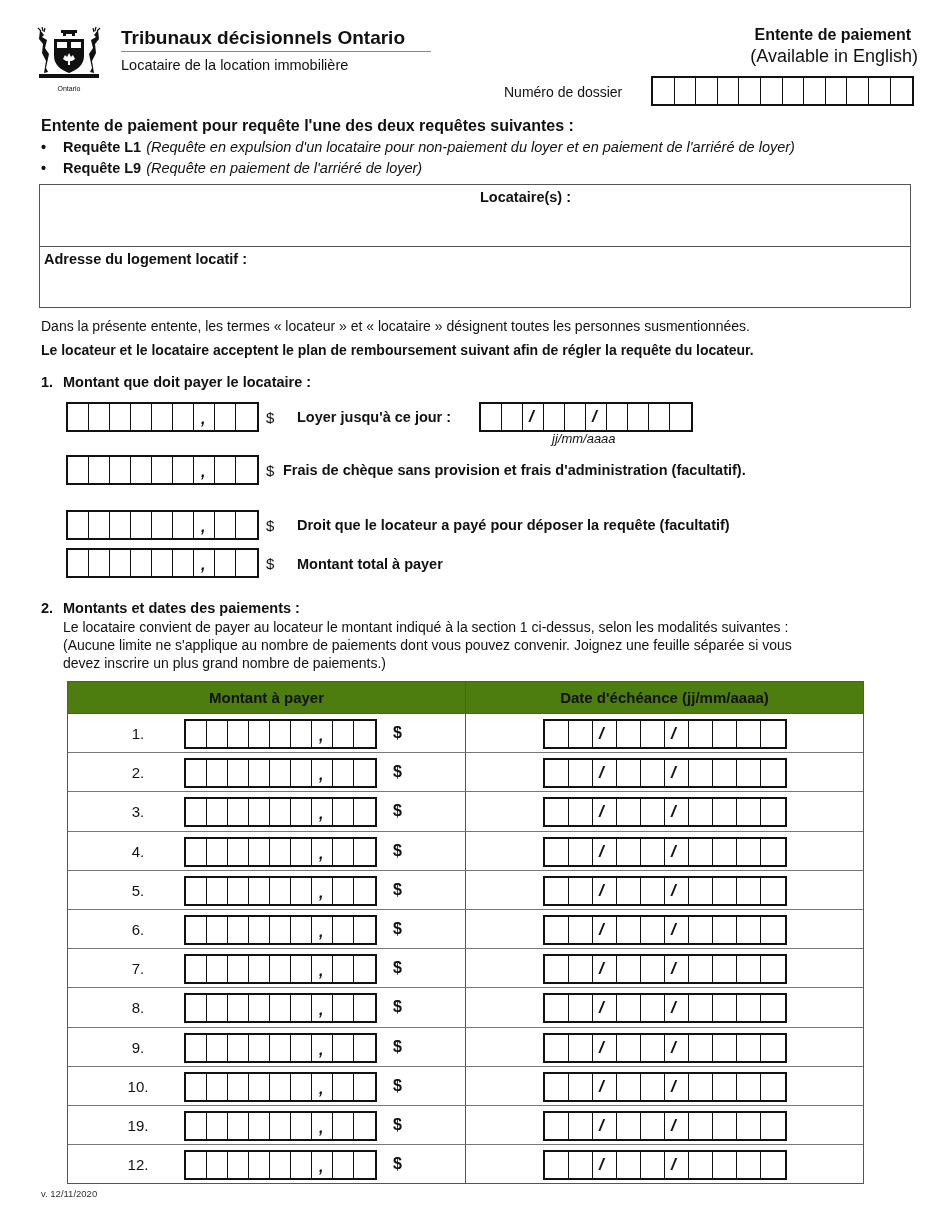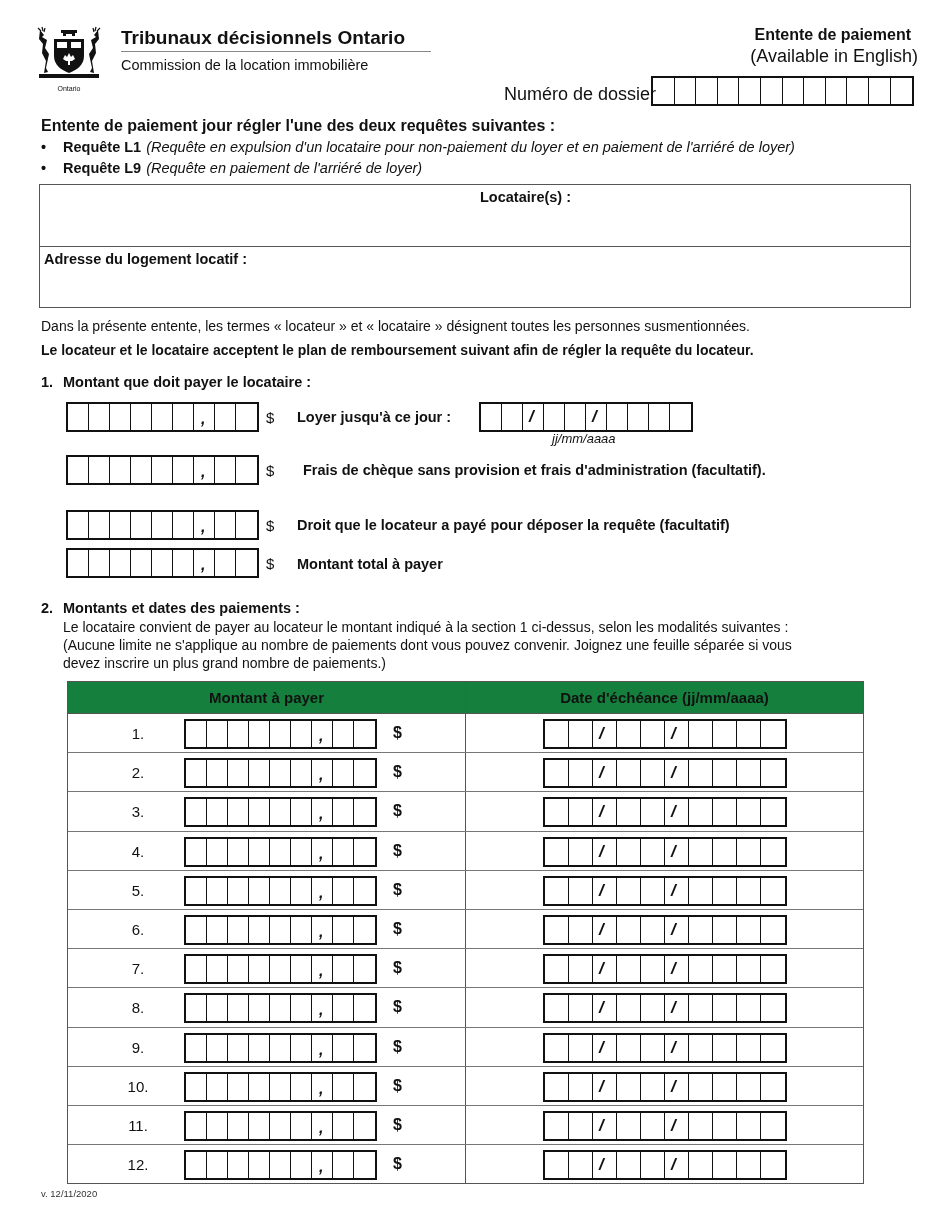--- a/index.html
+++ b/index.html
@@ -7,21 +7,21 @@
   body { font-family: "Liberation Sans", sans-serif; color: #111; position: relative; overflow: hidden; }
   .abs { position: absolute; }
 
   
   .crest { left: 36px; top: 26px; width: 66px; height: 68px; }
   .org-title { left: 121px; top: 27px; font-size: 19px; font-weight: bold; }
   .org-rule { left: 121px; top: 51px; width: 310px; height: 1px; background: #888; }
   .org-sub { left: 121px; top: 57px; font-size: 14.5px; }
   .form-title { right: 39px; top: 26px; font-size: 16px; font-weight: bold; text-align: right; }
   .form-avail { right: 32px; top: 46px; font-size: 18px; text-align: left; }
-  .file-label { left: 504px; top: 84px; font-size: 18px; }
+  .file-label { left: 504px; top: 84px; font-size: 14px; }
   .file-boxes { left: 651px; top: 76px; height: 30px; display: flex; border: 2px solid #111; }
   .file-boxes .b { width: 21.6px; height: 100%; border-right: 1px solid #111; }
   .file-boxes .b:last-child { border-right: none; }
 
   
   .intro-title { left: 41px; top: 117px; font-size: 16px; font-weight: bold; }
   .bullet { left: 41px; font-size: 14.5px; display: flex; gap: 0; }
   .bullet .dot { width: 22px; font-weight: bold; }
   .bullet b { margin-right: 5px; }
   .bullet i { font-style: italic; }
@@ -44,21 +44,21 @@
   .amt .b { width: 21px; height: 100%; border-right: 1px solid #111; position: relative; }
   .amt .b:last-child { border-right: none; }
   .amt .b .sep { position: absolute; left: 7px; bottom: 2px; font-weight: bold; font-size: 16px; font-style: italic; }
   .date .b .sep { left: 6px; bottom: 3px; font-size: 17px; }
   .dollar { font-size: 15px; }
   .lbl { font-size: 14.5px; font-weight: bold; line-height: 19px; }
   .hint { font-size: 13px; font-style: italic; }
 
   
   .ptable { left: 67px; top: 681px; width: 797px; height: 503px; border: 1px solid #555; }
-  .ptable .thead { position: absolute; left: 0; top: 0; width: 100%; height: 32px; background: #15803d; border-bottom: 1px solid #555; }
+  .ptable .thead { position: absolute; left: 0; top: 0; width: 100%; height: 32px; background: #4d7c0f; border-bottom: 1px solid #555; }
   .ptable .th { position: absolute; top: 0; height: 32px; line-height: 32px; text-align: center; font-weight: bold; font-size: 15px; }
   .ptable .divider { position: absolute; left: 397px; top: 0; width: 1px; height: 100%; background: #555; }
   .ptable .prow { position: absolute; left: 0; width: 100%; height: 39.2px; border-bottom: 1px solid #777; }
   .ptable .prow:last-child { border-bottom: none; }
   .ptable .rnum { position: absolute; left: 50px; width: 40px; text-align: center; top: 11px; font-size: 15px; }
   .ptable .ramt { position: absolute; left: 116px; top: 5px; }
   .ptable .rdollar { position: absolute; left: 325px; top: 10px; font-size: 16px; font-weight: bold; }
   .ptable .rdate { position: absolute; left: 475px; top: 5px; }
   .ptable .date .b { width: 24px; }
 
@@ -83,42 +83,42 @@
     <path d="M31 16 h4 v6 h-4z" fill="#111"></path>
     <path d="M27 33 l2 -4 l2 2 l2 -4 l2 4 l2 -2 l2 4 l-3 2 h-2 v4 h-2 v-4 h-2z" fill="#fff"></path>
 
     <path d="M3 48 h60 v4 h-60z" fill="#111"></path>
     <text x="33" y="65" font-size="7" text-anchor="middle" font-family="Liberation Sans, sans-serif" fill="#111">Ontario</text>
   </svg>
 </div>
 
 <div class="abs org-title">Tribunaux décisionnels Ontario</div>
 <div class="abs org-rule"></div>
-<div class="abs org-sub">Commission de la location immobilière</div>
+<div class="abs org-sub">Locataire de la location immobilière</div>
 
 <div class="abs form-title">Entente de paiement</div>
 <div class="abs form-avail">(Available in English)</div>
 
 <div class="abs file-label">Numéro de dossier</div>
 <div class="abs file-boxes">
   <div class="b"></div>
     <div class="b"></div>
     <div class="b"></div>
     <div class="b"></div>
     <div class="b"></div>
     <div class="b"></div>
     <div class="b"></div>
     <div class="b"></div>
     <div class="b"></div>
     <div class="b"></div>
     <div class="b"></div>
     <div class="b"></div>
 </div>
 
-<div class="abs intro-title">Entente de paiement jour régler l'une des deux requêtes suivantes :</div>
+<div class="abs intro-title">Entente de paiement pour requête l'une des deux requêtes suivantes :</div>
 <div class="abs bullet" style="top:139px">
   <span class="dot">•</span>
   <b>Requête L1</b>
   <i>(Requête en expulsion d'un locataire pour non-paiement du loyer et en paiement de l'arriéré de loyer)</i>
 </div>
 <div class="abs bullet" style="top:160px">
   <span class="dot">•</span>
   <b>Requête L9</b>
   <i>(Requête en paiement de l'arriéré de loyer)</i>
 </div>
@@ -181,21 +181,21 @@
     <div class="b"></div>
     <div class="b"></div>
     <div class="b"></div>
     <div class="b">
       <span class="sep">,</span>
     </div>
     <div class="b"></div>
     <div class="b"></div>
 </div>
 <div class="abs dollar" style="left:266px; top:462px">$</div>
-<div class="abs lbl" style="left:303px; top:461px">
+<div class="abs lbl" style="left:283px; top:461px">
   <div>Frais de chèque sans provision et frais d'administration (facultatif).</div>
 </div>
 
 <div class="abs amt" style="left:66px; top:510px">
   <div class="b"></div>
     <div class="b"></div>
     <div class="b"></div>
     <div class="b"></div>
     <div class="b"></div>
     <div class="b"></div>
@@ -562,21 +562,21 @@
           <div class="b">
             <span class="sep">/</span>
           </div>
           <div class="b"></div>
           <div class="b"></div>
           <div class="b"></div>
           <div class="b"></div>
         </div>
       </div>
       <div class="prow" style="top: 424px;">
-        <div class="rnum">11.</div>
+        <div class="rnum">19.</div>
         <div class="ramt amt">
           <div class="b"></div>
           <div class="b"></div>
           <div class="b"></div>
           <div class="b"></div>
           <div class="b"></div>
           <div class="b"></div>
           <div class="b">
             <span class="sep">,</span>
           </div>

